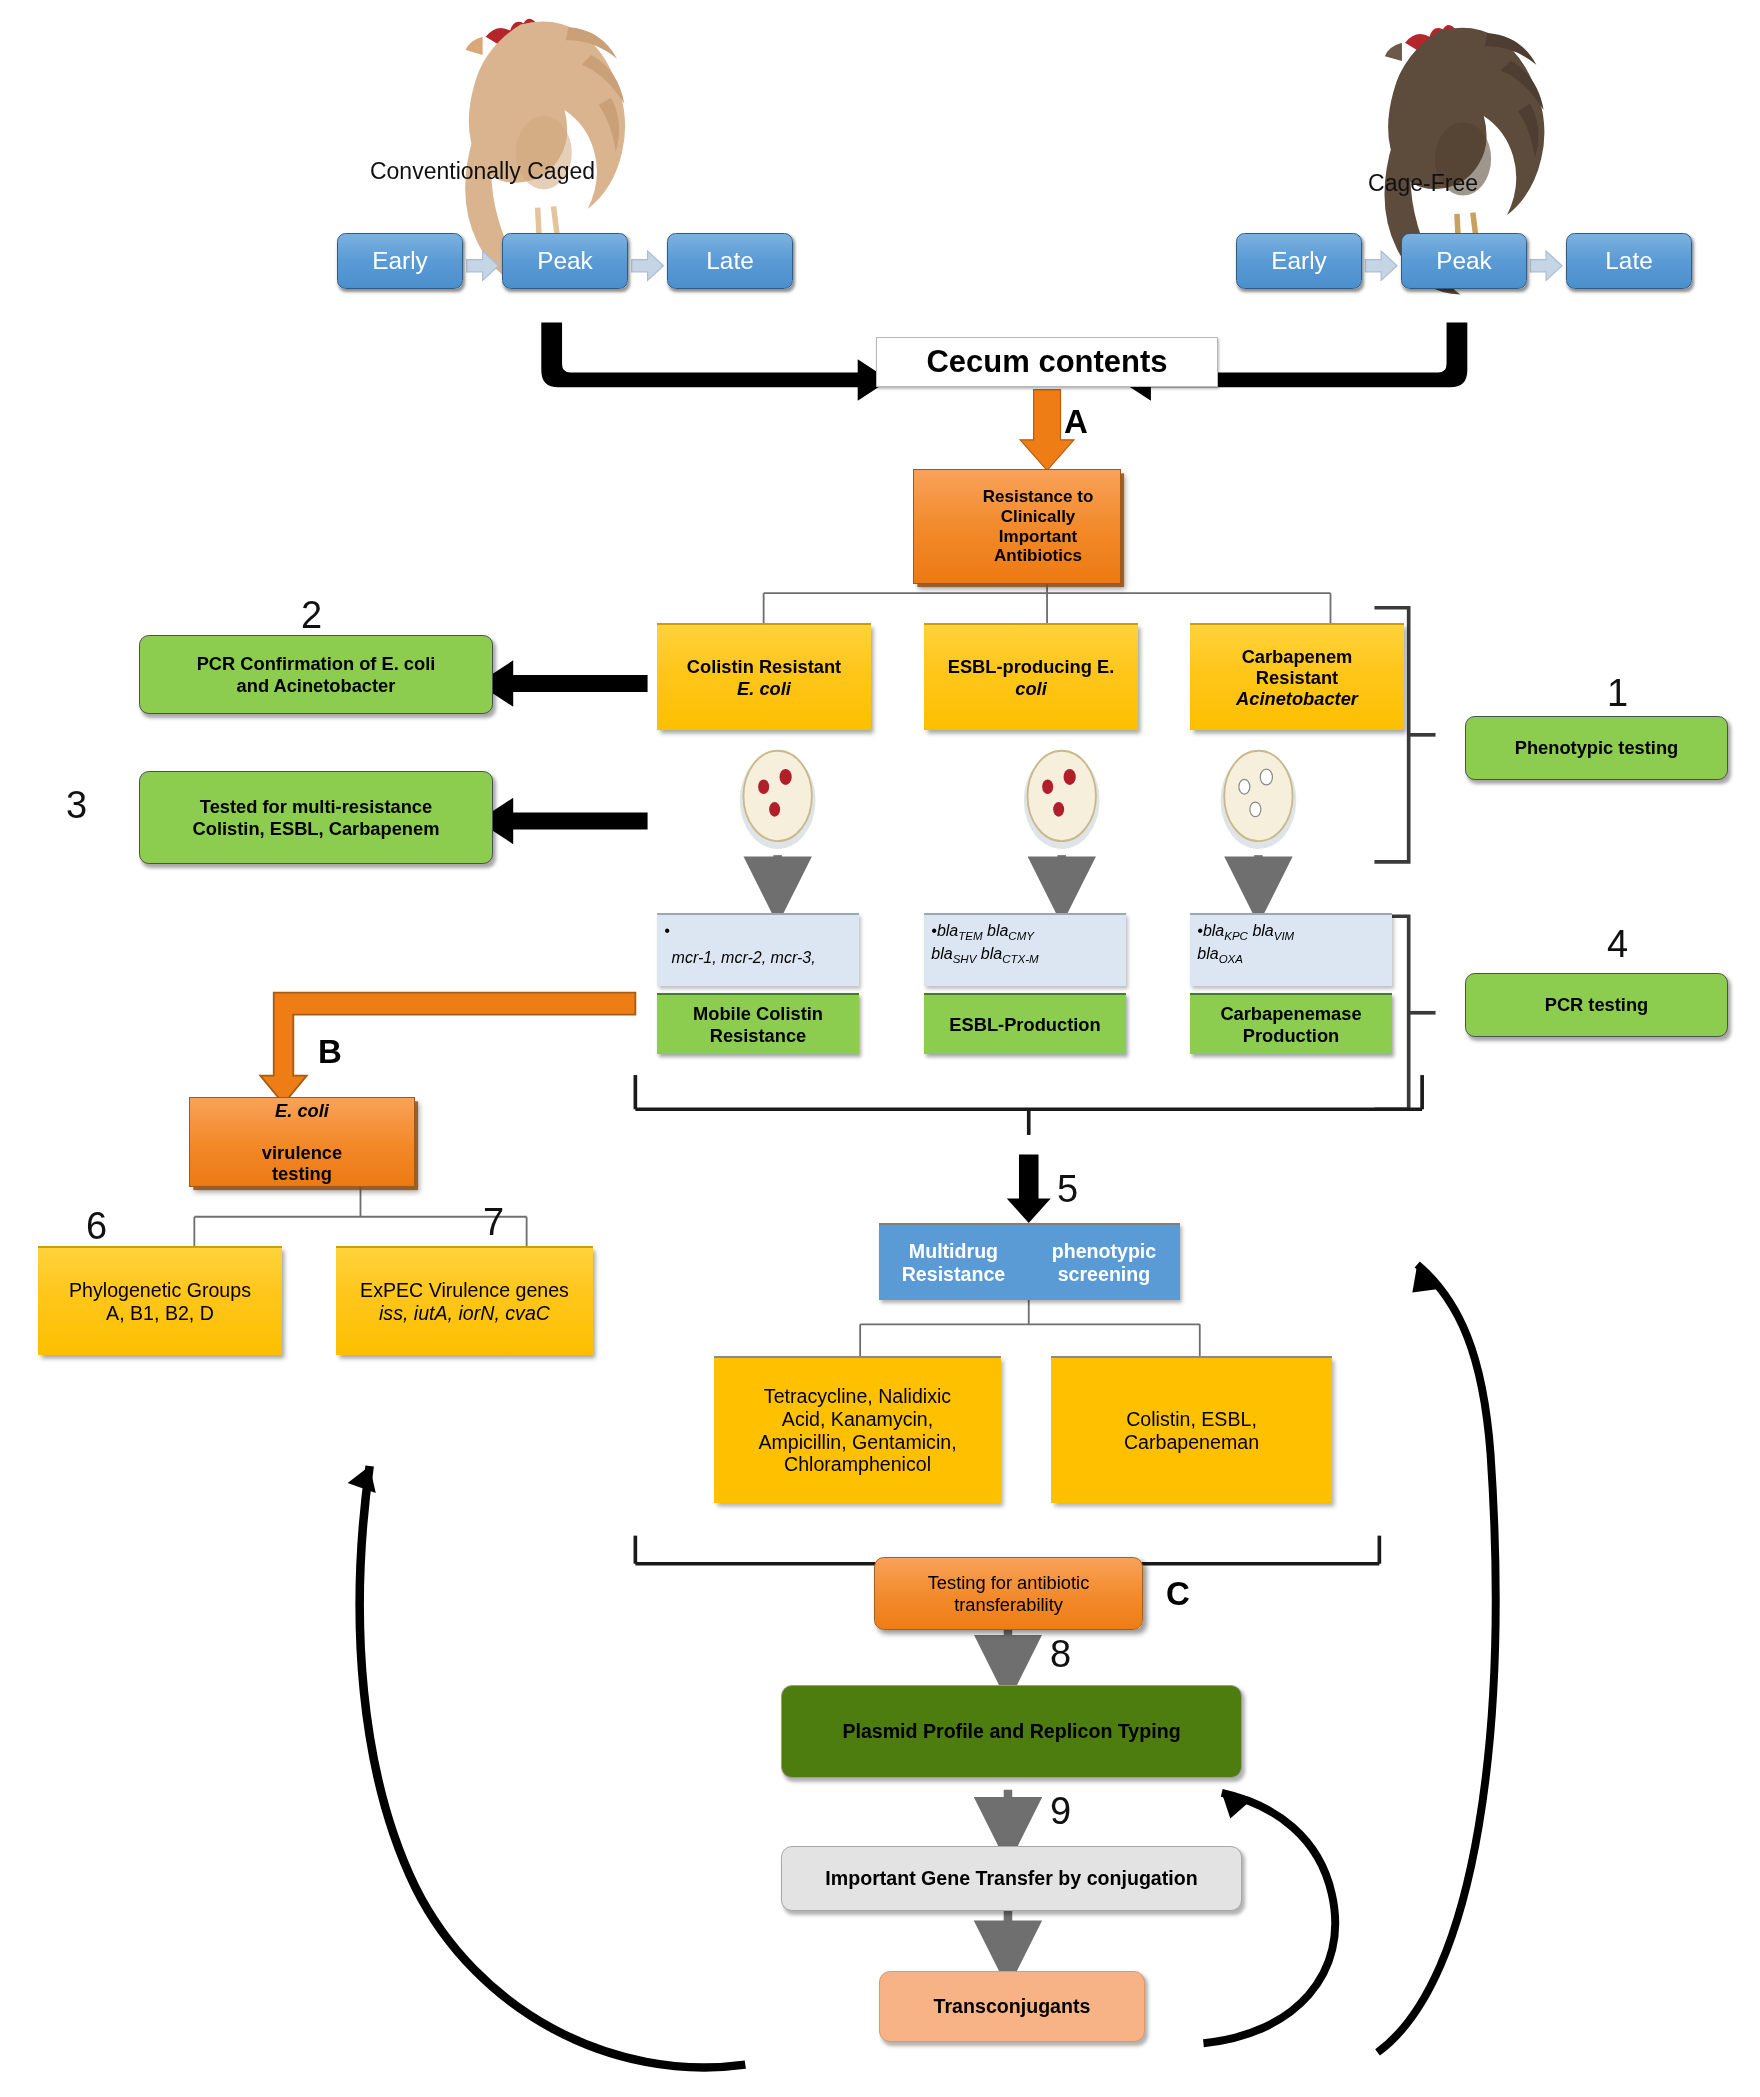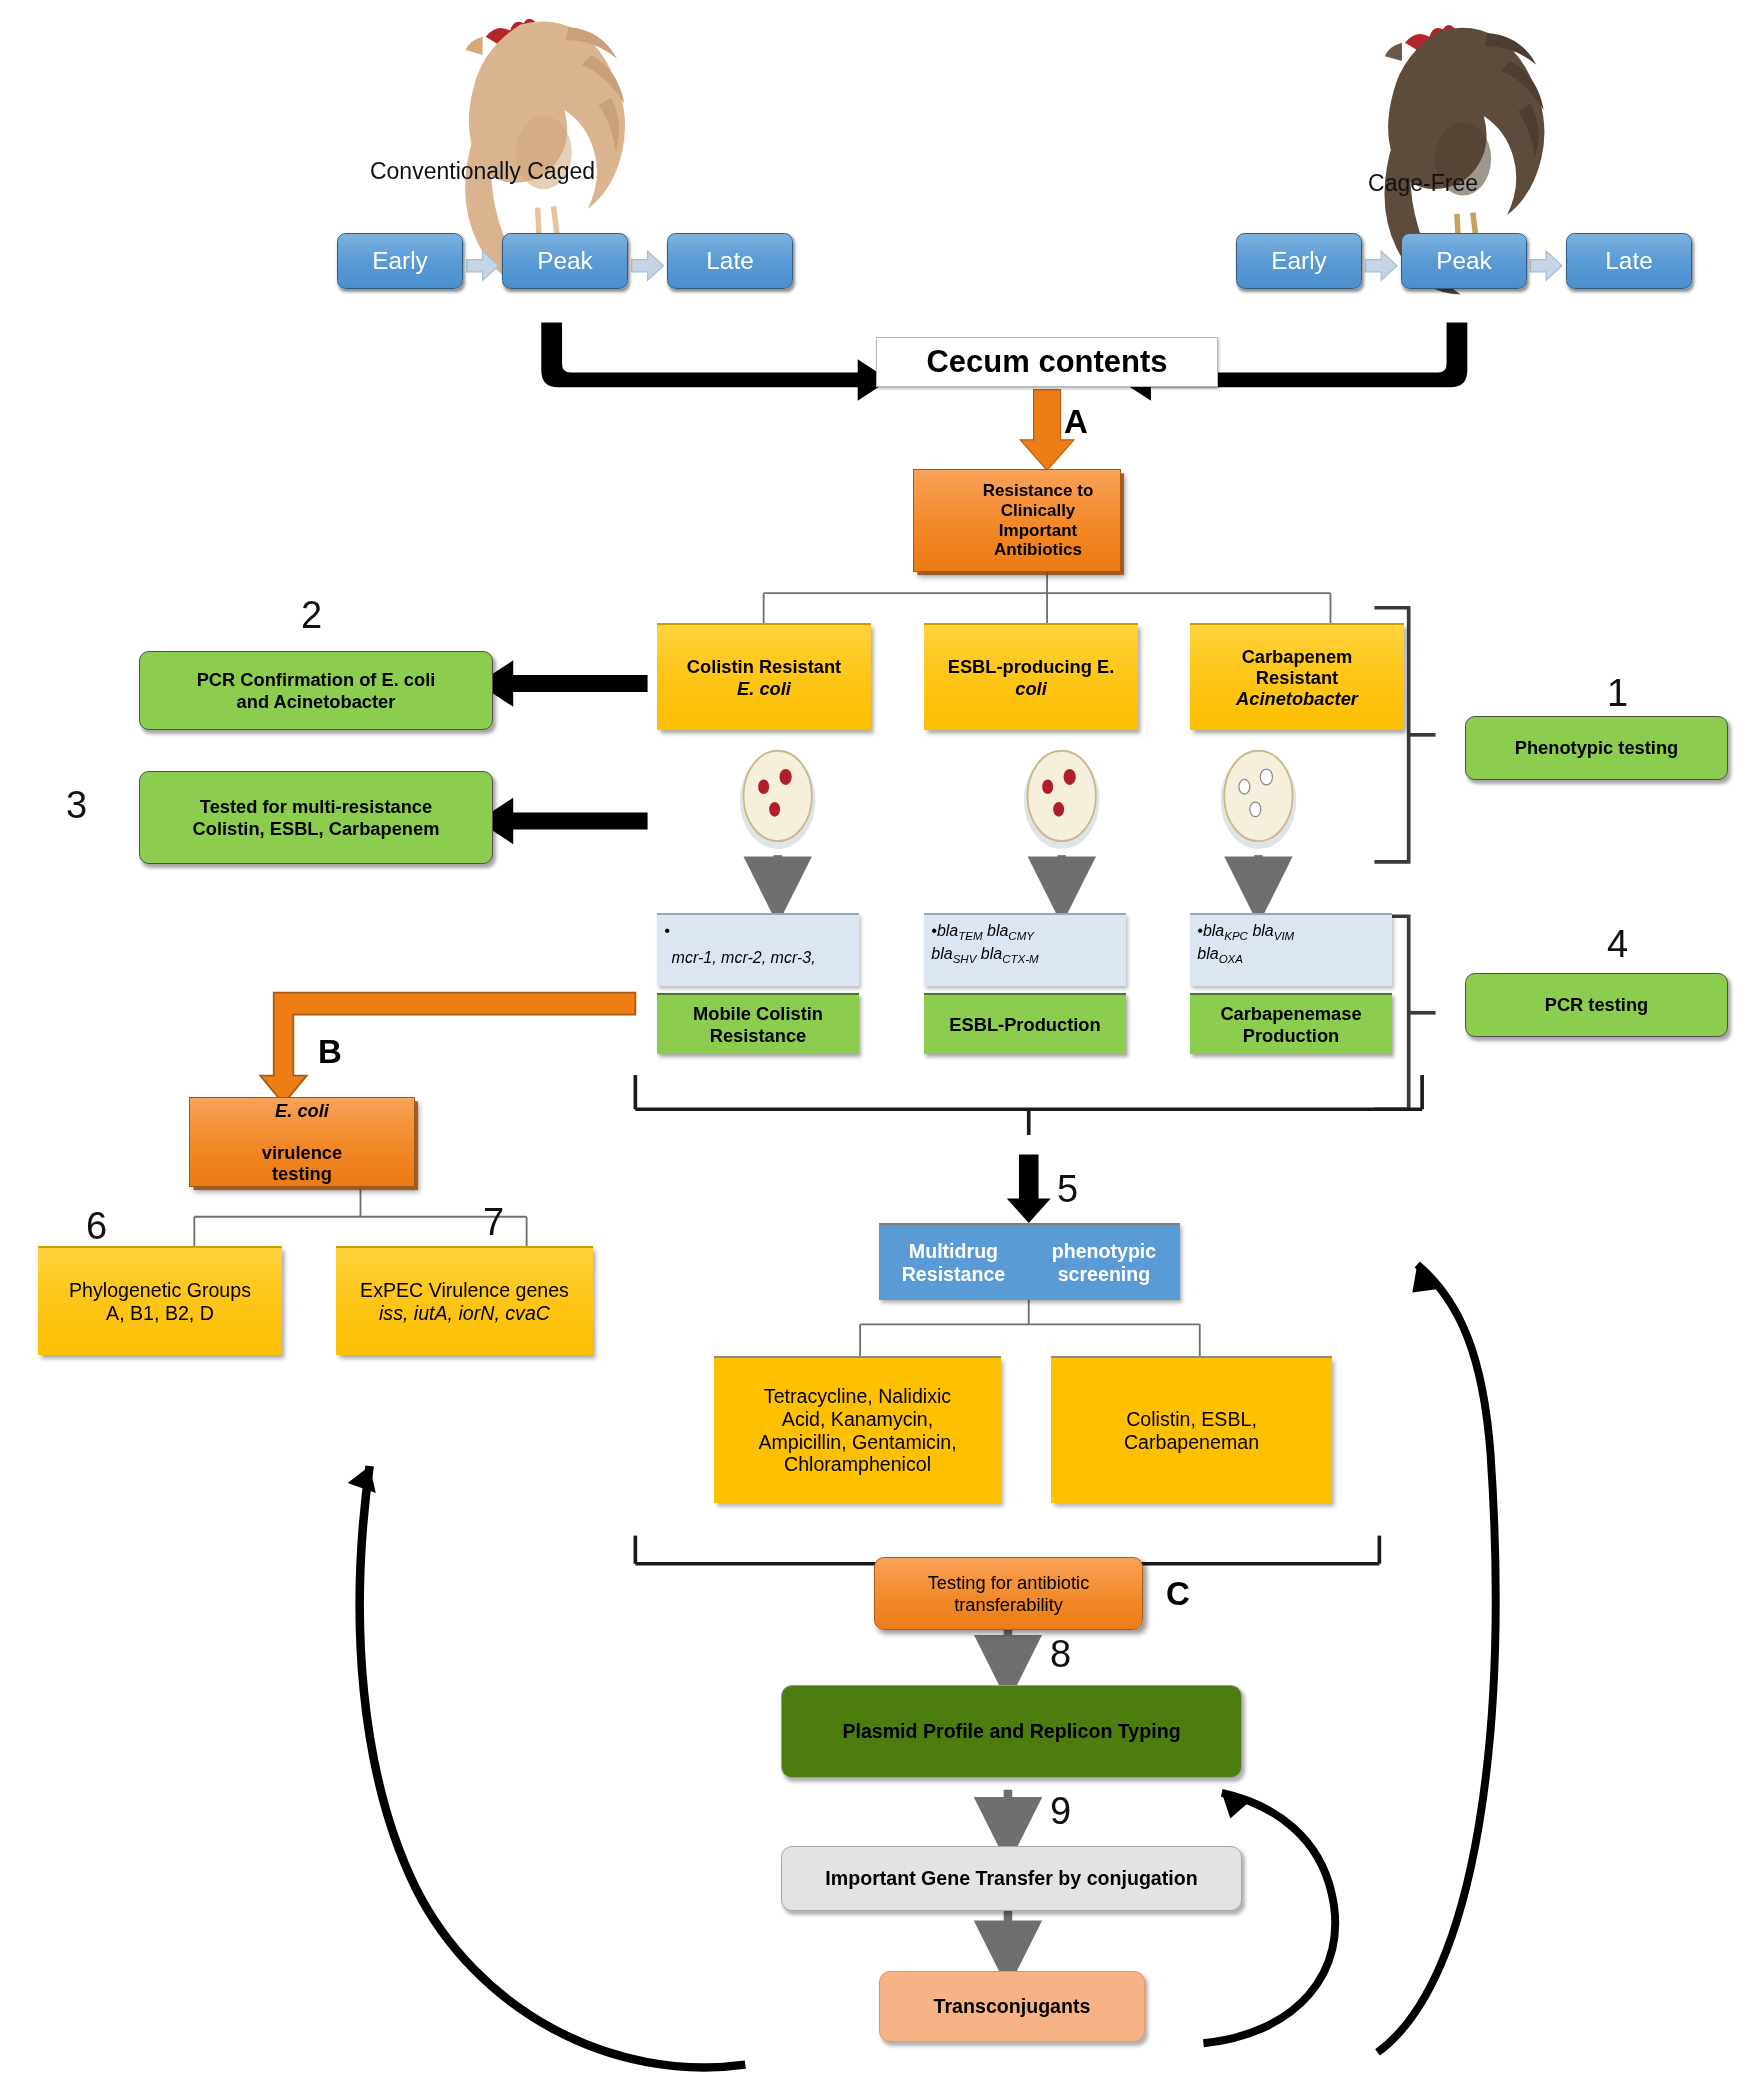--- a/index.html
+++ b/index.html
@@ -260,42 +260,42 @@
   <div class="bx stagebox" style="left:1566px;top:233px;width:126px;height:56px;">
       <span>Late</span>
     </div>
 
   <div class="bx cecum" style="left:876px;top:337px;width:342px;height:50px;">
       <span>Cecum contents</span>
     </div>
 
   <div class="letlbl" style="left:1064px;top:403px;">A</div>
 
-  <div class="bx orange3d" style="left:913px;top:469px;width:208px;height:103px;flex-direction:column;padding-left:42px;">
+  <div class="bx orange3d" style="left:913px;top:469px;width:208px;height:115px;flex-direction:column;padding-left:42px;">
     <span>Resistance to</span>
     <span>Clinically Important</span>
     <span>Antibiotics</span>
   </div>
 
   <div class="bx yellow" style="left:657px;top:623px;width:214px;height:107px;flex-direction:column;">
     <span>Colistin Resistant</span>
     <span class="ital">E. coli</span>
   </div>
   <div class="bx yellow" style="left:1190px;top:623px;width:214px;height:107px;flex-direction:column;">
     <span>Carbapenem</span>
     <span>Resistant</span>
     <span class="ital">Acinetobacter</span>
   </div>
   <div class="bx yellow" style="left:924px;top:623px;width:214px;height:107px;flex-direction:column;">
     <span>ESBL-producing E.</span>
     <span class="ital">coli</span>
   </div>
 
   <div class="numlbl" style="left:301px;top:594px;">2</div>
-  <div class="bx greenRound" style="left:139px;top:635px;width:354px;height:79px;flex-direction:column;margin-top:16px;">
+  <div class="bx greenRound" style="left:139px;top:635px;width:354px;height:79px;flex-direction:column;">
     <span>PCR Confirmation of E. coli</span>
     <span>and Acinetobacter</span>
   </div>
 
   <div class="numlbl" style="left:66px;top:784px;">3</div>
   <div class="bx greenRound" style="left:139px;top:771px;width:354px;height:93px;flex-direction:column;">
     <span>Tested for multi-resistance</span>
     <span>Colistin, ESBL, Carbapenem</span>
   </div>
 

